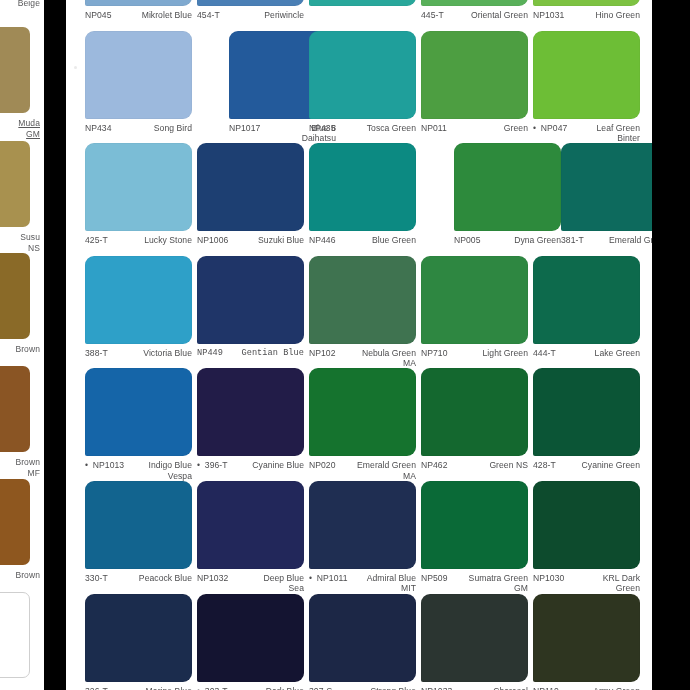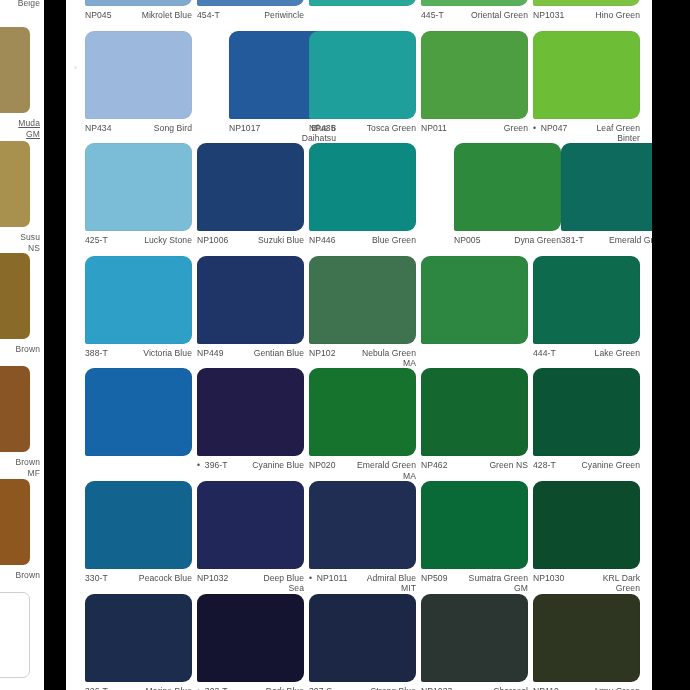--- a/index.html
+++ b/index.html
@@ -279,49 +279,58 @@
           </div>
         </div>
         <div class="row">
           <div class="cell" style="left: 19px;">
             <div class="swatch" style="background: rgb(46, 160, 200);"></div>
             <div class="caption">
               <span class="code">388-T</span>
               <span class="pname">Victoria Blue</span>
             </div>
           </div>
-          <div class="cell" style="left: 131px;">
+          <div class="cell" style="left: 131px; font-family: Liberation Mono, monospace;">
             <div class="swatch" style="background: rgb(31, 53, 104);"></div>
             <div class="caption">
               <span class="code">NP449</span>
               <span class="pname">Gentian Blue</span>
             </div>
           </div>
           <div class="cell" style="left: 243px;">
             <div class="swatch" style="background: rgb(63, 115, 80);"></div>
             <div class="caption">
               <span class="code">NP102</span>
               <span class="pname">Nebula Green
 MA</span>
             </div>
           </div>
           <div class="cell" style="left: 355px;">
             <div class="swatch" style="background: rgb(46, 135, 65);"></div>
+            <div class="caption">
+              <span class="code">NP710</span>
+              <span class="pname">Light Green</span>
+            </div>
           </div>
           <div class="cell" style="left: 467px;">
             <div class="swatch" style="background: rgb(13, 106, 76);"></div>
             <div class="caption">
               <span class="code">444-T</span>
               <span class="pname">Lake Green</span>
             </div>
           </div>
         </div>
         <div class="row">
           <div class="cell" style="left: 19px;">
             <div class="swatch" style="background: rgb(21, 101, 168);"></div>
+            <div class="caption">
+              <span class="code"><span class="dot">• </span><span>NP1013</span></span>
+              <span class="pname">Indigo Blue
+Vespa</span>
+            </div>
           </div>
           <div class="cell" style="left: 131px;">
             <div class="swatch" style="background: rgb(34, 28, 72);"></div>
             <div class="caption">
               <span class="code"><span class="dot">• </span><span>396-T</span></span>
               <span class="pname">Cyanine Blue</span>
             </div>
           </div>
           <div class="cell" style="left: 243px;">
             <div class="swatch" style="background: rgb(21, 115, 46);"></div>

